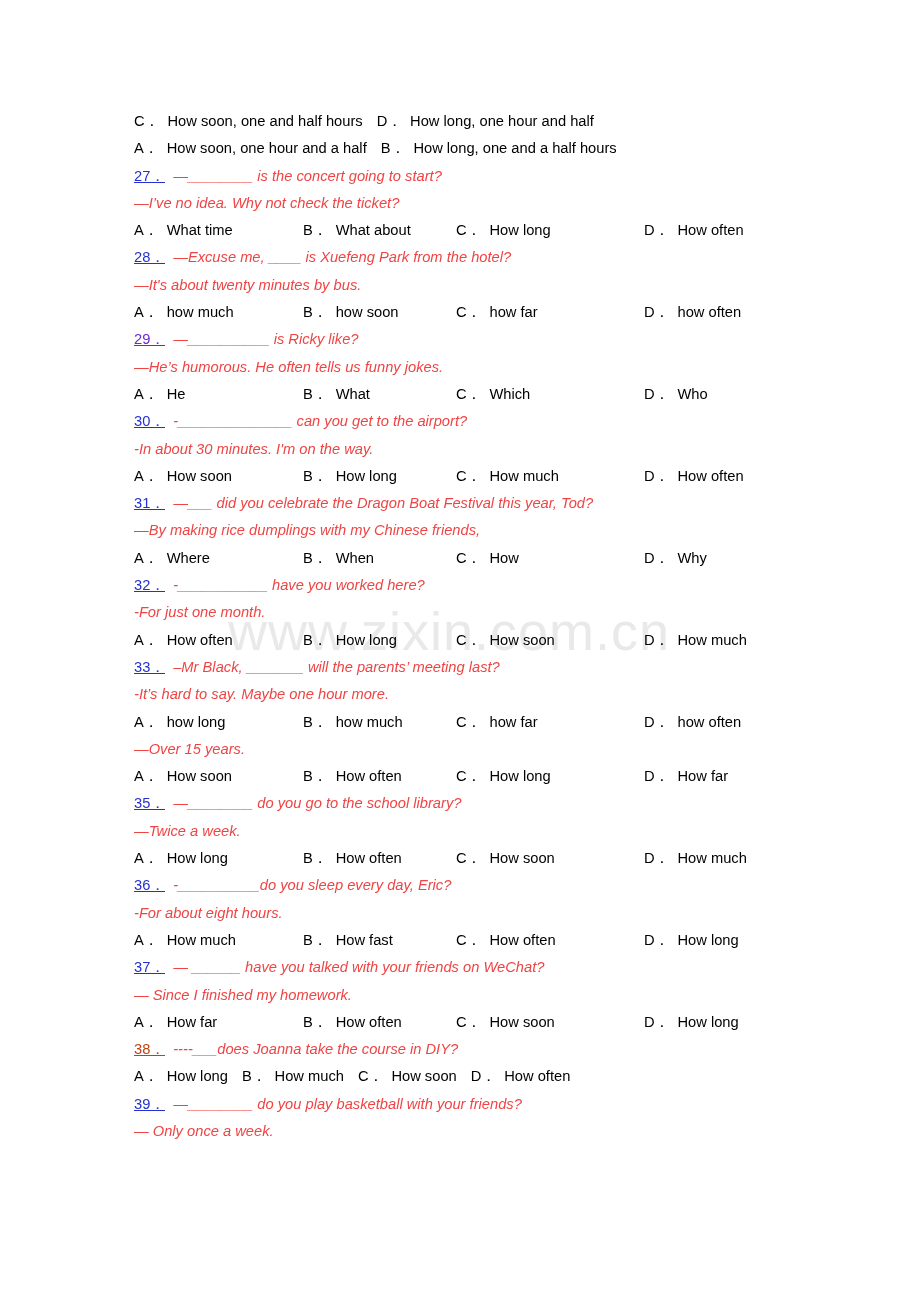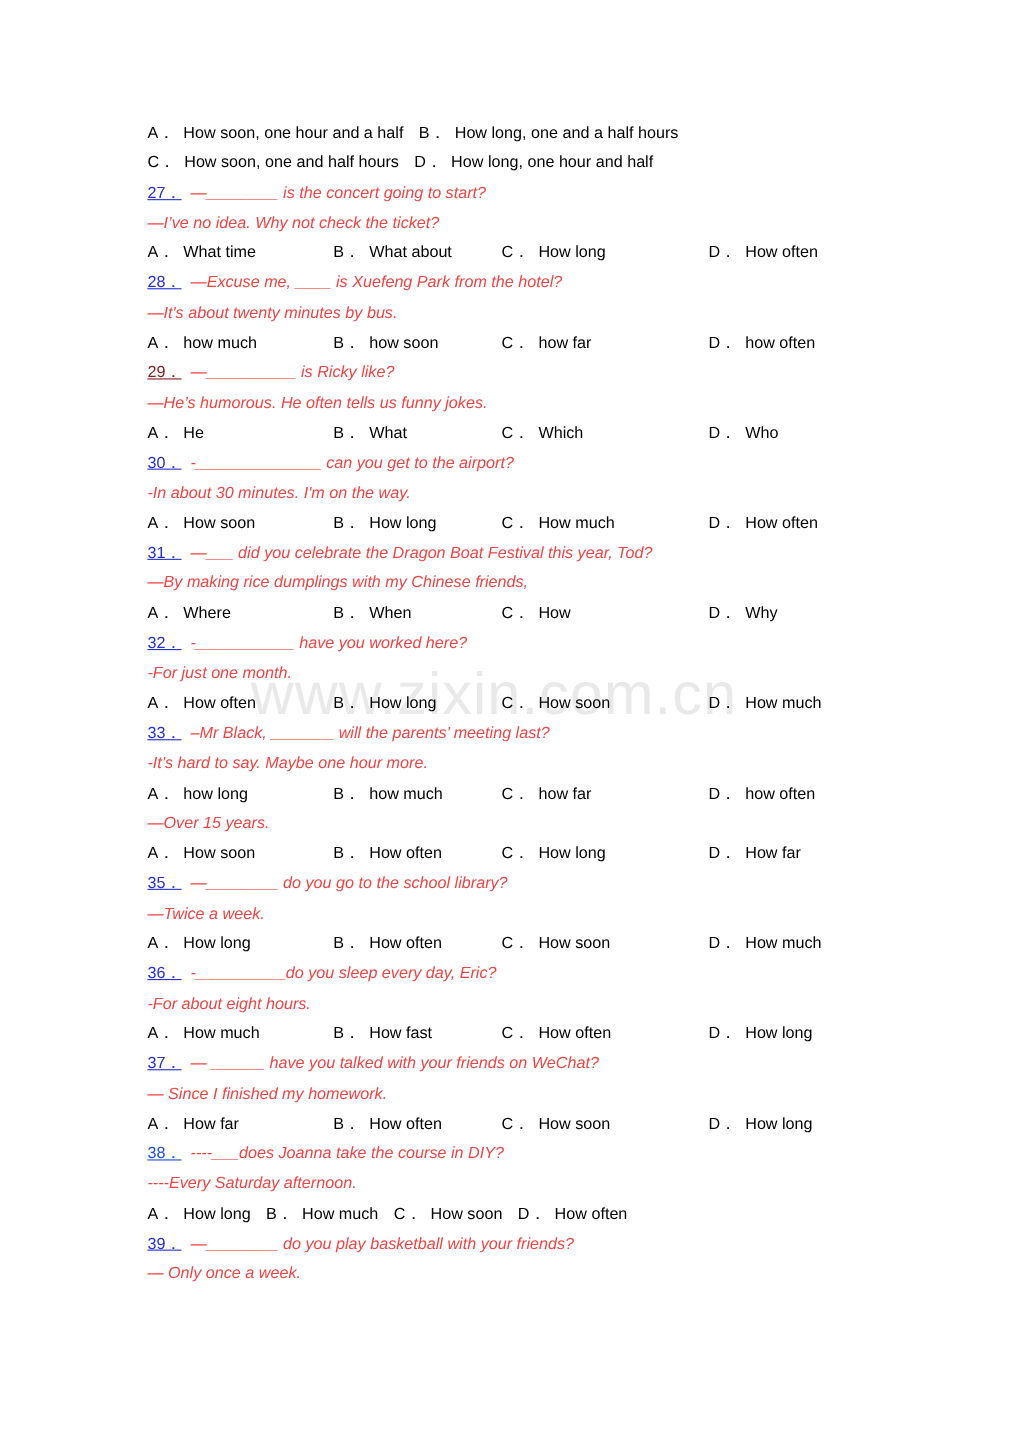--- a/index.html
+++ b/index.html
@@ -94,39 +94,39 @@
   .opts-inline .oi:last-child { margin-right: 0; }
 </style>
 </head>
 <body>
 
 <div id="page">
 
   <div id="watermark" style="color: rgb(233, 233, 233);">www.zixin.com.cn</div>
 
   <div id="content">
+      <div class="line opts-inline"><span class="oi"><span class="optletter">C．</span>&nbsp;&nbsp;<span class="optlabel">How soon, one and half hours</span></span><span class="oi"><span class="optletter">D．</span>&nbsp;&nbsp;<span class="optlabel">How long, one hour and half</span></span></div>
       <div class="line opts-inline"><span class="oi"><span class="optletter">A．</span>&nbsp;&nbsp;<span class="optlabel">How soon, one hour and a half</span></span><span class="oi"><span class="optletter">B．</span>&nbsp;&nbsp;<span class="optlabel">How long, one and a half hours</span></span></div>
-      <div class="line opts-inline"><span class="oi"><span class="optletter">C．</span>&nbsp;&nbsp;<span class="optlabel">How soon, one and half hours</span></span><span class="oi"><span class="optletter">D．</span>&nbsp;&nbsp;<span class="optlabel">How long, one hour and half</span></span></div>
       <div class="line"><span class="qnum" style="color: rgb(36, 48, 207);">27．</span>&nbsp;&nbsp;<span class="qtext">—________ is the concert going to start?</span></div>
       <div class="line"><span class="qtext">—I’ve no idea. Why not check the ticket?</span></div>
       <div class="line opts">
         <span class="opt c1"><span class="optletter">A．</span>&nbsp;&nbsp;<span class="optlabel">What time</span></span>
         <span class="opt c2"><span class="optletter">B．</span>&nbsp;&nbsp;<span class="optlabel">What about</span></span>
         <span class="opt c3"><span class="optletter">C．</span>&nbsp;&nbsp;<span class="optlabel">How long</span></span>
         <span class="opt c4"><span class="optletter">D．</span>&nbsp;&nbsp;<span class="optlabel">How often</span></span>
       </div>
       <div class="line"><span class="qnum" style="color: rgb(36, 48, 207);">28．</span>&nbsp;&nbsp;<span class="qtext">—Excuse me, ____ is Xuefeng Park from the hotel?</span></div>
       <div class="line"><span class="qtext">—It's about twenty minutes by bus.</span></div>
       <div class="line opts">
         <span class="opt c1"><span class="optletter">A．</span>&nbsp;&nbsp;<span class="optlabel">how much</span></span>
         <span class="opt c2"><span class="optletter">B．</span>&nbsp;&nbsp;<span class="optlabel">how soon</span></span>
         <span class="opt c3"><span class="optletter">C．</span>&nbsp;&nbsp;<span class="optlabel">how far</span></span>
         <span class="opt c4"><span class="optletter">D．</span>&nbsp;&nbsp;<span class="optlabel">how often</span></span>
       </div>
-      <div class="line"><span class="qnum" style="color: #7f1d1d;">29．</span>&nbsp;&nbsp;<span class="qtext">—__________ is Ricky like?</span></div>
+      <div class="line"><span class="qnum" style="color: #6d28d9;">29．</span>&nbsp;&nbsp;<span class="qtext">—__________ is Ricky like?</span></div>
       <div class="line"><span class="qtext">—He’s humorous. He often tells us funny jokes.</span></div>
       <div class="line opts">
         <span class="opt c1"><span class="optletter">A．</span>&nbsp;&nbsp;<span class="optlabel">He</span></span>
         <span class="opt c2"><span class="optletter">B．</span>&nbsp;&nbsp;<span class="optlabel">What</span></span>
         <span class="opt c3"><span class="optletter">C．</span>&nbsp;&nbsp;<span class="optlabel">Which</span></span>
         <span class="opt c4"><span class="optletter">D．</span>&nbsp;&nbsp;<span class="optlabel">Who</span></span>
       </div>
       <div class="line"><span class="qnum" style="color: rgb(36, 48, 207);">30．</span>&nbsp;&nbsp;<span class="qtext">-______________ can you get to the airport?</span></div>
       <div class="line"><span class="qtext">-In about 30 minutes. I'm on the way.</span></div>
       <div class="line opts">
@@ -183,20 +183,19 @@
         <span class="opt c4"><span class="optletter">D．</span>&nbsp;&nbsp;<span class="optlabel">How long</span></span>
       </div>
       <div class="line"><span class="qnum" style="color: rgb(36, 48, 207);">37．</span>&nbsp;&nbsp;<span class="qtext">— ______ have you talked with your friends on WeChat?</span></div>
       <div class="line"><span class="qtext">— Since I finished my homework.</span></div>
       <div class="line opts">
         <span class="opt c1"><span class="optletter">A．</span>&nbsp;&nbsp;<span class="optlabel">How far</span></span>
         <span class="opt c2"><span class="optletter">B．</span>&nbsp;&nbsp;<span class="optlabel">How often</span></span>
         <span class="opt c3"><span class="optletter">C．</span>&nbsp;&nbsp;<span class="optlabel">How soon</span></span>
         <span class="opt c4"><span class="optletter">D．</span>&nbsp;&nbsp;<span class="optlabel">How long</span></span>
       </div>
-      <div class="line"><span class="qnum" style="color: #1d4ed8;">38．</span>&nbsp;&nbsp;<span class="qtext">----___does Joanna take the course in DIY?</span></div>
-      <div class="line"><span class="qtext">----Every Saturday afternoon.</span></div>
+      <div class="line"><span class="qnum" style="color: #c2410c;">38．</span>&nbsp;&nbsp;<span class="qtext">----___does Joanna take the course in DIY?</span></div>
       <div class="line opts-inline"><span class="oi"><span class="optletter">A．</span>&nbsp;&nbsp;<span class="optlabel">How long</span></span><span class="oi"><span class="optletter">B．</span>&nbsp;&nbsp;<span class="optlabel">How much</span></span><span class="oi"><span class="optletter">C．</span>&nbsp;&nbsp;<span class="optlabel">How soon</span></span><span class="oi"><span class="optletter">D．</span>&nbsp;&nbsp;<span class="optlabel">How often</span></span></div>
       <div class="line"><span class="qnum" style="color: rgb(36, 48, 207);">39．</span>&nbsp;&nbsp;<span class="qtext">—________ do you play basketball with your friends?</span></div>
       <div class="line"><span class="qtext">— Only once a week.</span></div>
     </div>
 
 </div>
 
 </body></html>

